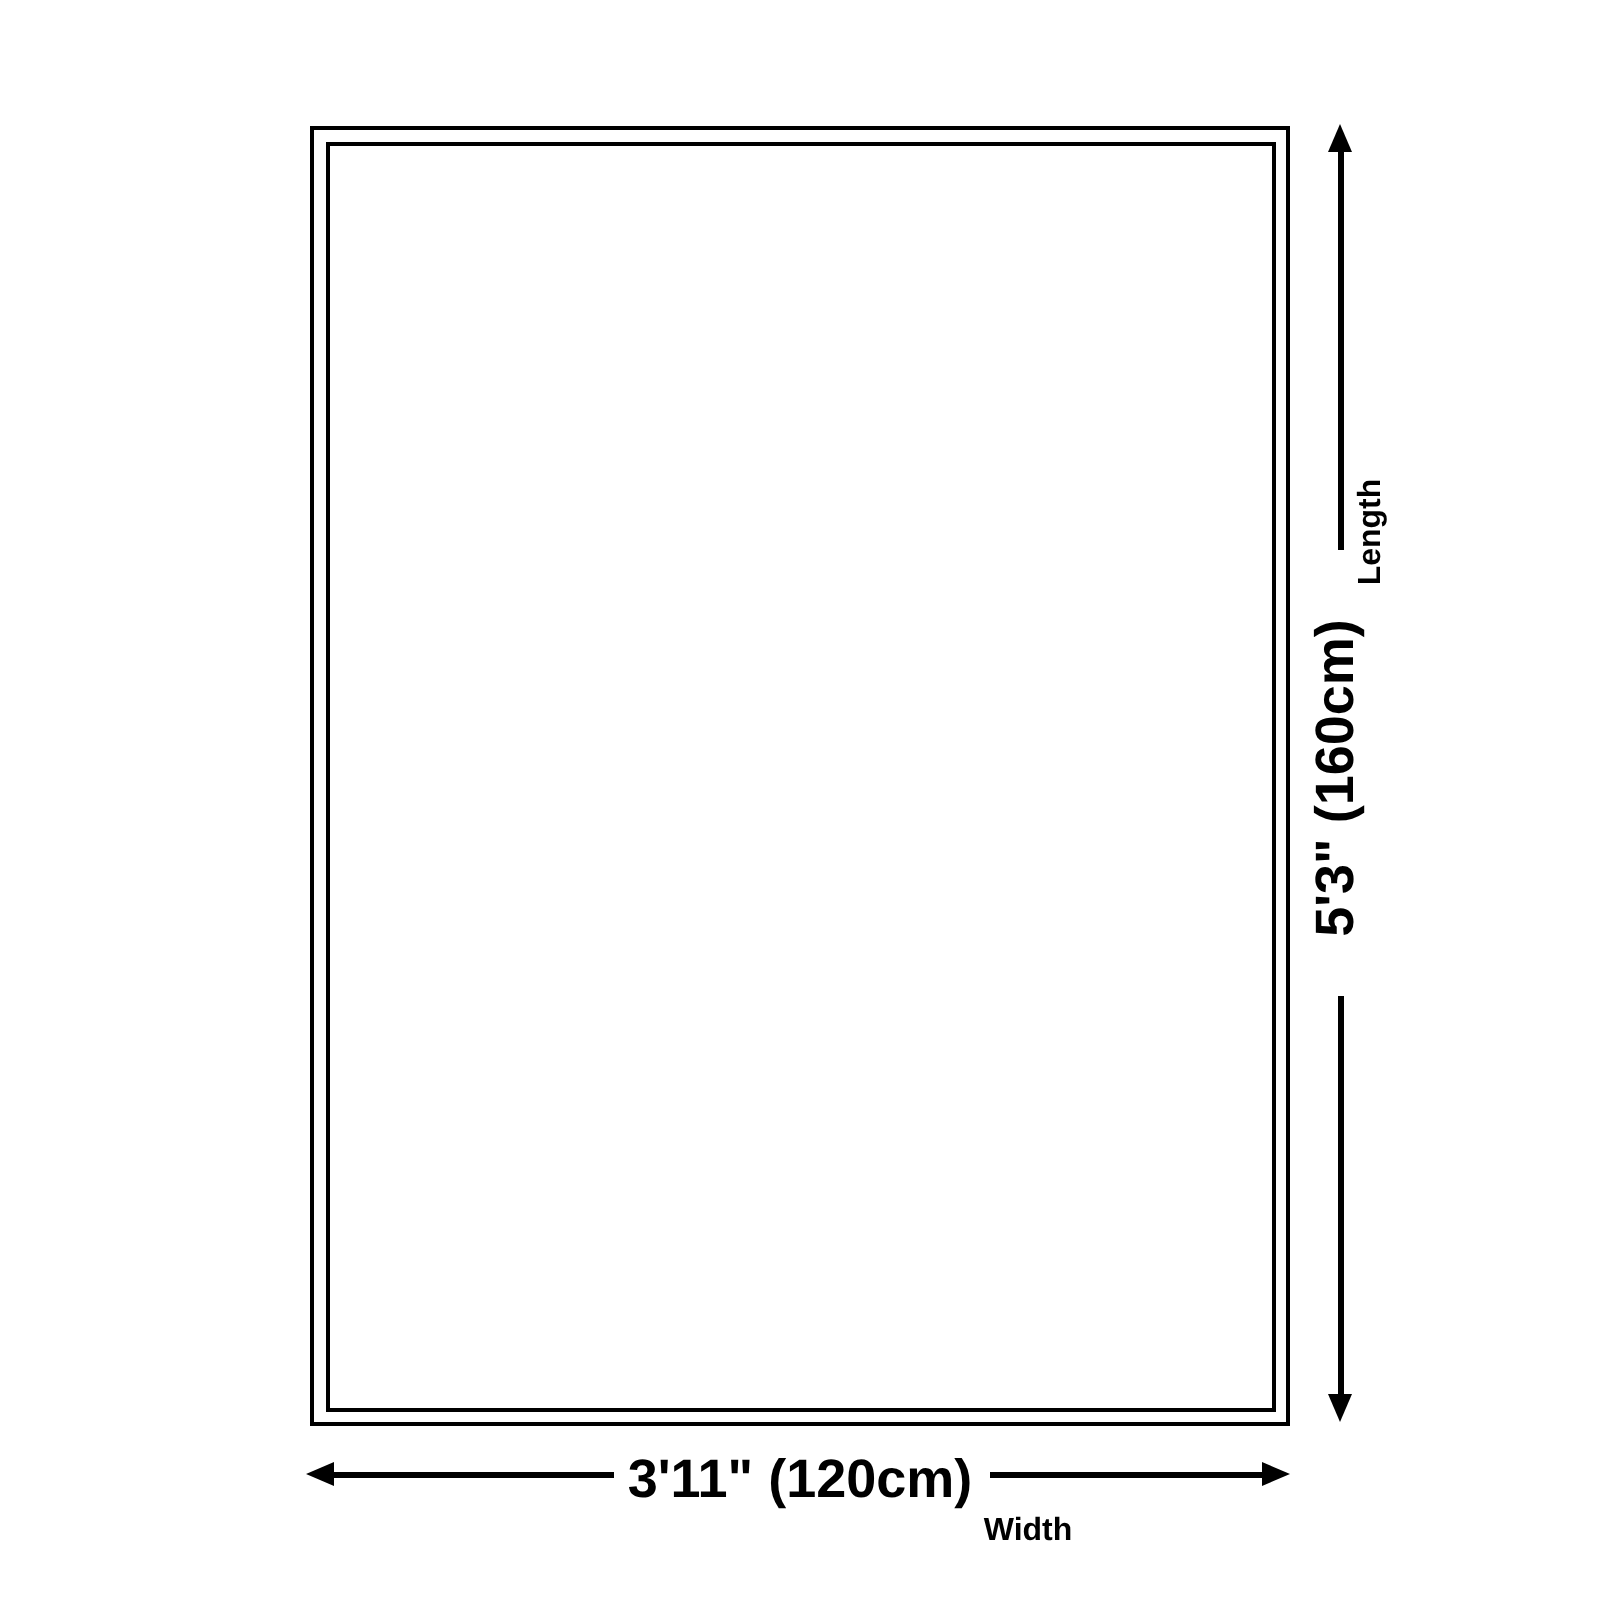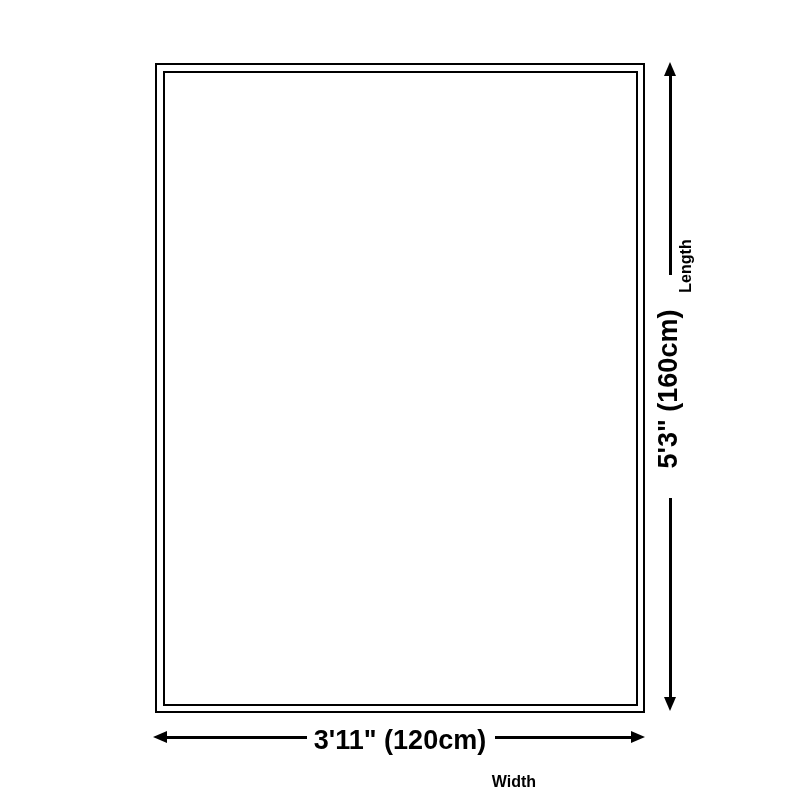--- a/index.html
+++ b/index.html
@@ -106,15 +106,15 @@
   <div class="dim-label rotated" style="left: 686px; top: 266px;">Length</div>
   <div class="dim-value rotated" style="left: 668px; top: 389px;">5'3" (160cm)</div>
   <div class="dim-line v-line" style="left: 669px; top: 498px; height: 199px;"></div>
   <div class="arrowhead arrow-down" style="left: 664px; top: 697px;"></div>
 
   <div class="arrowhead arrow-left" style="left: 153px; top: 731px;"></div>
   <div class="dim-line h-line" style="left: 166px; top: 736px; width: 141px;"></div>
   <div class="dim-value" style="left: 400px; top: 740px;">3'11" (120cm)</div>
   <div class="dim-line h-line" style="left: 495px; top: 736px; width: 137px;"></div>
   <div class="arrowhead arrow-right" style="left: 631px; top: 731px;"></div>
-  <div class="dim-label" style="left: 514px; top: 782px;">Width</div>
+  <div class="dim-label" style="left: 514px; top: 766px;">Width</div>
 
 </div>
 
 </body></html>

